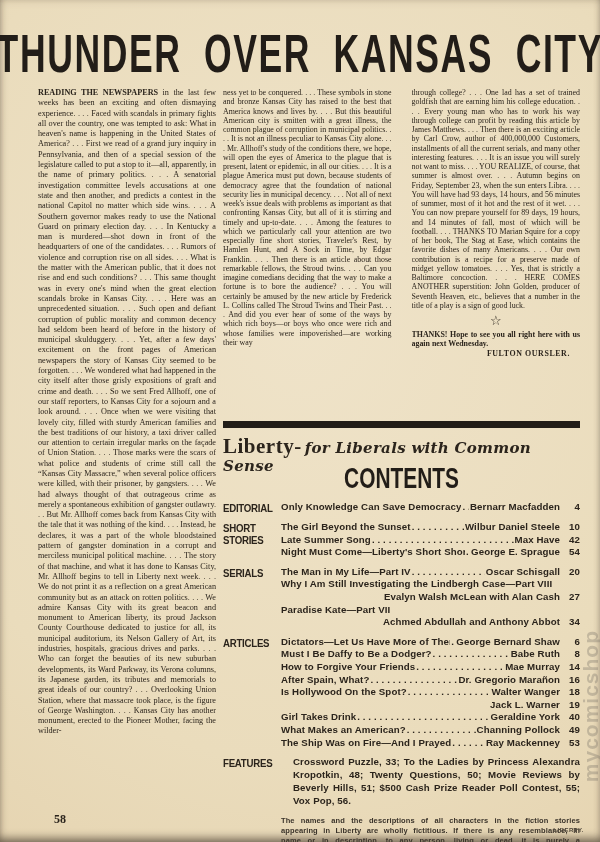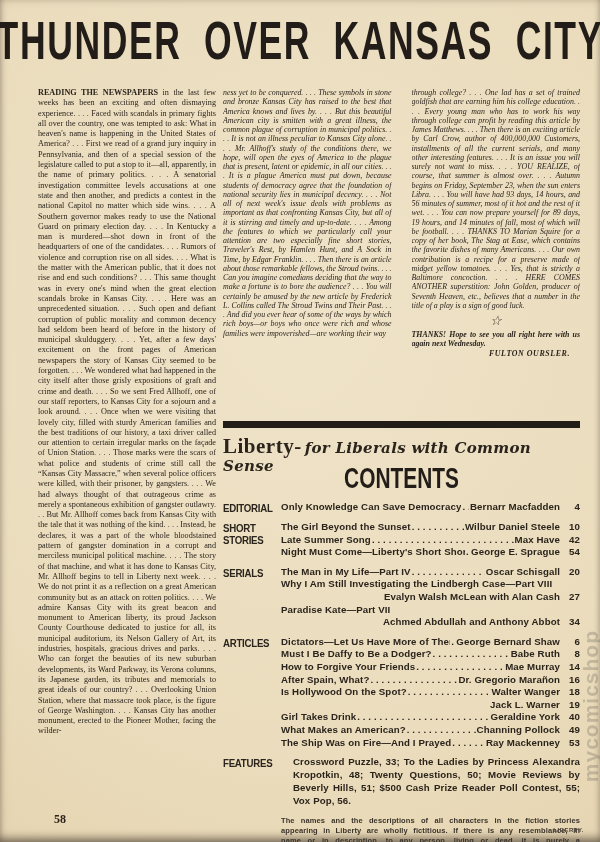--- a/index.html
+++ b/index.html
@@ -5,31 +5,31 @@
   html,body { margin:0; padding:0; background:#7a7264; }
   .page {
     position:relative; width:600px; height:842px; overflow:hidden;
     background: radial-gradient(130% 105% at 50% 38%, #efe3c9 0%, #eadcbc 50%, #e3d0ab 84%, #d8c299 100%);
     box-shadow: inset 0 -7px 9px -3px rgba(55,45,35,.6),
                 inset 5px 0 10px -6px rgba(90,75,60,.35),
                 inset -4px 0 9px -6px rgba(90,75,60,.3),
                 inset 0 5px 8px -5px rgba(120,100,80,.25);
     font-family:"Liberation Serif", serif; color:#2b241c;
   }
-  .title-wrap { margin:0; padding-top:12px; height:56px; display:flex; justify-content:center; align-items:center; }
+  .title-wrap { margin:8px; padding-top:24px; height:56px; display:flex; justify-content:center; }
   .title {
     font-family:"Liberation Sans", sans-serif; font-weight:700; font-size:45px; line-height:1;
     letter-spacing:2px; word-spacing:14px; white-space:nowrap; color:#221d18;
     transform:scale(0.79,1.18); transform-origin:center;
   }
   .body-wrap { position:absolute; top:88px; left:38px; right:20px; bottom:0; display:flex; gap:7px; }
   .bodytext { text-align:justify; }
   .col1 { flex:none; width:178px; height:722px; overflow:hidden; font-size:8.2px; line-height:10.3px; }
   .right-area { flex:1; display:flex; flex-direction:column; min-width:0; }
-  .cols23 { flex:none; display:flex; gap:20px; height:326px; overflow:hidden;font-style:italic; }
+  .cols23 { flex:none; display:flex; gap:20px; height:326px; overflow:hidden; }
   .col2, .col3 { flex:1; overflow:hidden; font-size:7.9px; line-height:9.25px; min-width:0; }
   .lead { font-weight:700; }
   .star { text-align:center; font-size:13px; line-height:13px; margin:4px 0 3px; }
   .signoff { font-weight:700; text-align:justify; }
   .signature { font-weight:700; text-align:right; padding-right:10px; letter-spacing:0.6px; }
 
   .contents-panel { flex:1; min-height:0; }
   .black-bar { height:7px; background:#221d17; margin:7px 0 9px; }
   .masthead { line-height:18px; height:24px; }
   .masthead-bold { font-family:"Liberation Serif", serif; font-weight:700; font-size:21px; letter-spacing:0.5px; }

